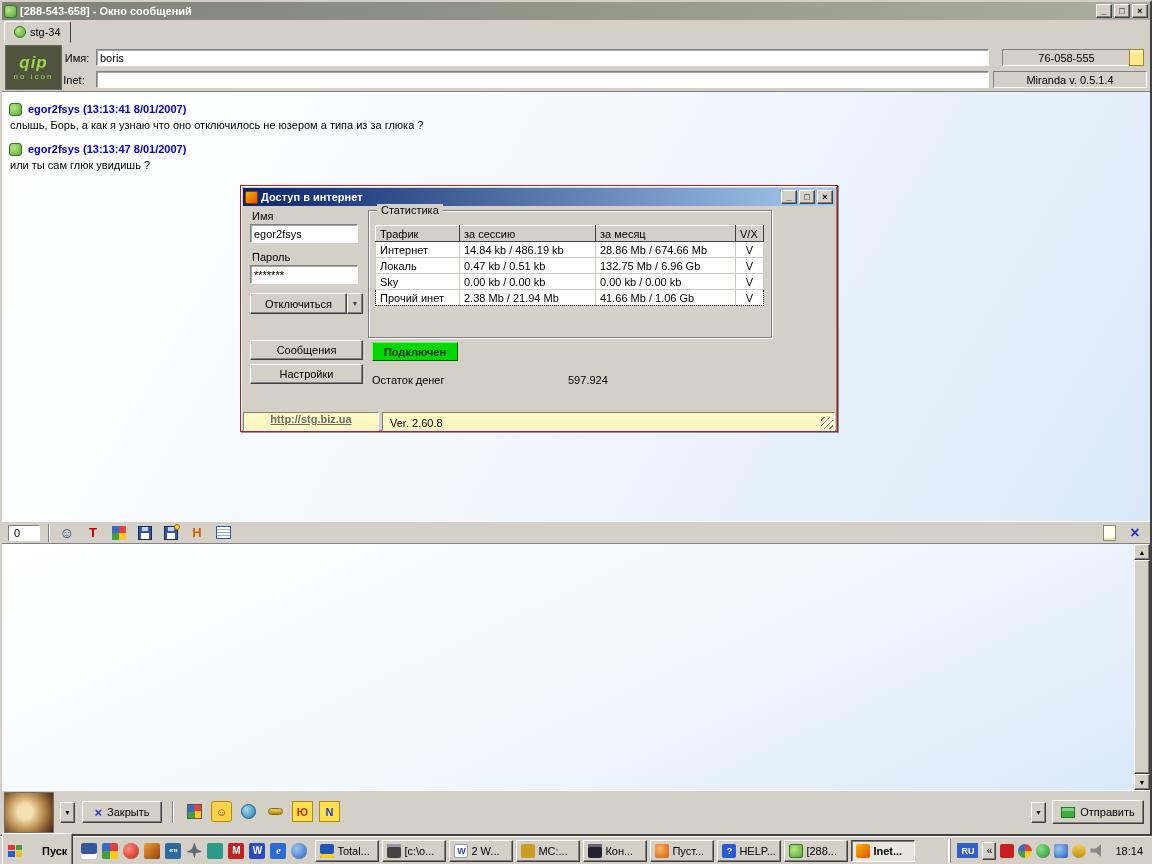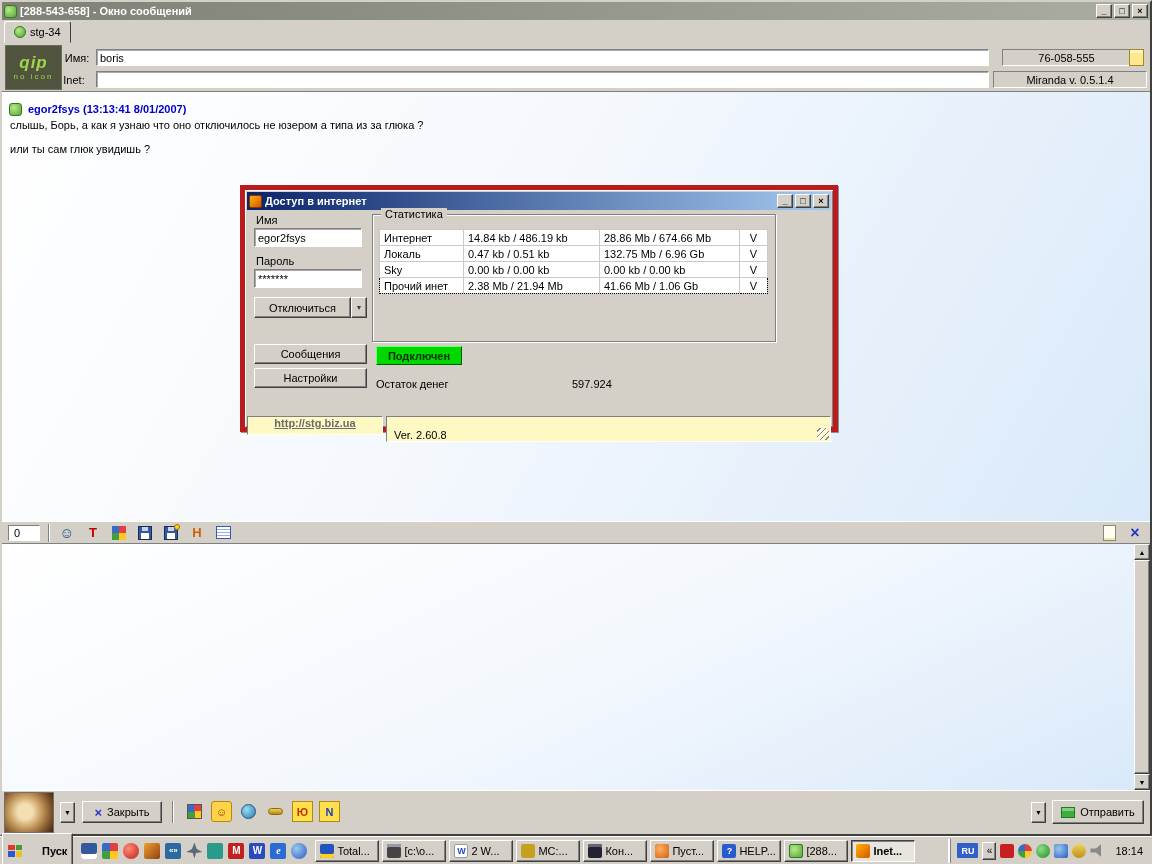--- a/index.html
+++ b/index.html
@@ -91,21 +91,21 @@
   .ci-ball i{display:block;width:15px;height:15px;border-radius:50%;background:radial-gradient(circle at 35% 35%,#9adcf0,#2a7ab0);border:1px solid #1a5a8a}
   .ci-key i{display:block;width:15px;height:7px;border-radius:4px;background:linear-gradient(#f0d060,#b08a10);border:1px solid #8a6a00}
   .ci-yu{background:#ffe04a;border:1px solid #b08a10;color:#c03000}
   .ci-n{background:#ffe04a;border:1px solid #b08a10;color:#2040c0}
   .send-drop{right:104px;top:11px}
   .send-btn{position:absolute;right:6px;top:9px;width:92px;height:24px}
   .send-ico{width:14px;height:11px;background:#3fae3f;border:1px solid #1d7a1d;box-shadow:inset 0 3px 0 #7fd27f}
 
   
   .dialog{position:absolute;left:240px;top:185px;width:598px;height:247px;background:#d4d0c8;padding:2px;
-    border:5px solid #b91c1c;box-shadow:inset 1px 1px 0 #fff,inset -1px -1px 0 #808080,1px 1px 0 rgba(0,0,0,.4)}
+    border:1px solid #b91c1c;box-shadow:inset 1px 1px 0 #fff,inset -1px -1px 0 #808080,1px 1px 0 rgba(0,0,0,.4)}
   .dlg-title{height:18px;display:flex;align-items:center;gap:3px;padding:0 2px;color:#fff;font-weight:bold;
     background:linear-gradient(90deg,#0a246a,#a6caf0)}
   .dlg-title .title-text{flex:1;white-space:nowrap;overflow:hidden}
   .dlg-icon{width:13px;height:13px;border-radius:2px;background:linear-gradient(135deg,#ffb400,#d45500);border:1px solid #8a3a00}
   .dlg-body{position:relative;height:204px}
   .dlbl{position:absolute;left:9px}
   .dedit{position:absolute;left:7px;width:108px;height:19px;padding:1px 3px;font:11px "Liberation Sans",sans-serif;background:#fff;outline:none;
     border:1px solid;border-color:#808080 #fff #fff #808080;box-shadow:inset 1px 1px 0 rgba(64,64,64,.45)}
   .combo{position:absolute;left:7px;top:87px;width:113px;height:21px;display:flex}
   .combo .main{flex:1;display:flex;align-items:center;justify-content:center}
@@ -126,21 +126,21 @@
   tr.sel td:first-child{border-left:1px dotted #000}
   tr.sel td:last-child{border-right:1px dotted #000}
   .status-green{position:absolute;left:129px;top:136px;width:86px;height:19px;display:flex;align-items:center;justify-content:center;
     background:#00d800;border:1px solid;border-color:#70ff70 #006000 #006000 #70ff70;color:#003000;font-weight:bold}
   .balance-lbl{position:absolute;left:129px;top:168px}
   .balance-val{position:absolute;left:325px;top:168px}
   .dlg-status{height:21px;display:flex;gap:3px;padding-top:2px}
   .sp{border:1px solid;border-color:#808080 #fff #fff #808080;display:flex;background:#fef9c3}
   .sp1{width:136px;justify-content:center}
   .sp1 a{color:#6b6b6b;font-weight:bold;text-decoration:underline}
-  .sp2{flex:1;position:relative;padding:12px 7px}
+  .sp2{flex:1;position:relative;padding:4px 7px}
   .grip{position:absolute;right:1px;bottom:1px;width:12px;height:12px;
     background:repeating-linear-gradient(135deg,transparent 0 2px,#808080 2px 3px,#fff 3px 4px)}
 
   
   .taskbar{position:absolute;left:0;right:0;bottom:0;height:28px;background:#d4d0c8;border-top:1px solid #fff;
     display:flex;align-items:center;gap:3px;padding:0 2px}
   .start{height:36px;flex:none;display:flex;align-items:center;gap:20px;padding:0 5px;font-weight:bold;
     border:1px solid;border-color:#fff #404040 #404040 #fff;box-shadow:inset -1px -1px 0 #808080;background:#d4d0c8}
   .flag{width:14px;height:12px;display:grid;grid-template-columns:1fr 1fr;grid-template-rows:1fr 1fr;gap:1px}
   .flag i:nth-child(1){background:#e03a2a}.flag i:nth-child(2){background:#3aa13a}
@@ -227,20 +227,24 @@
 
   <div class="log">
     <div class="msg">
       <div class="msg-head">
         <span class="msg-icon"></span>
         <span class="msg-header">egor2fsys (13:13:41 8/01/2007)</span>
       </div>
       <div class="msg-body">слышь, Борь, а как я узнаю что оно отключилось не юзером а типа из за глюка ?</div>
     </div>
     <div class="msg">
+      <div class="msg-head">
+        <span class="msg-icon"></span>
+        <span class="msg-header">egor2fsys (13:13:47 8/01/2007)</span>
+      </div>
       <div class="msg-body">или ты сам глюк увидишь ?</div>
     </div>
   </div>
 
   <div class="msg-toolbar">
     <div class="counter">0</div>
     <div class="tsep"></div>
     <div class="ticon ti-smiley">☺</div>
     <div class="ticon ti-font">T</div>
     <div class="ticon ti-color">
@@ -331,20 +335,26 @@
     <div class="group">
       <span class="group-label">Статистика</span>
       <table class="stats">
         <colgroup>
             <col style="width:84px">
             <col style="width:136px">
             <col style="width:140px">
             <col style="width:28px">
           </colgroup>
         <tbody>
+            <tr>
+          <th>Трафик</th>
+          <th>за сессию</th>
+          <th>за месяц</th>
+          <th>V/X</th>
+        </tr>
         <tr>
           <td>Интернет</td>
           <td>14.84 kb / 486.19 kb</td>
           <td>28.86 Mb / 674.66 Mb</td>
           <td class="c-vx">V</td>
         </tr>
         <tr>
           <td>Локаль</td>
           <td>0.47 kb / 0.51 kb</td>
           <td>132.75 Mb / 6.96 Gb</td>

